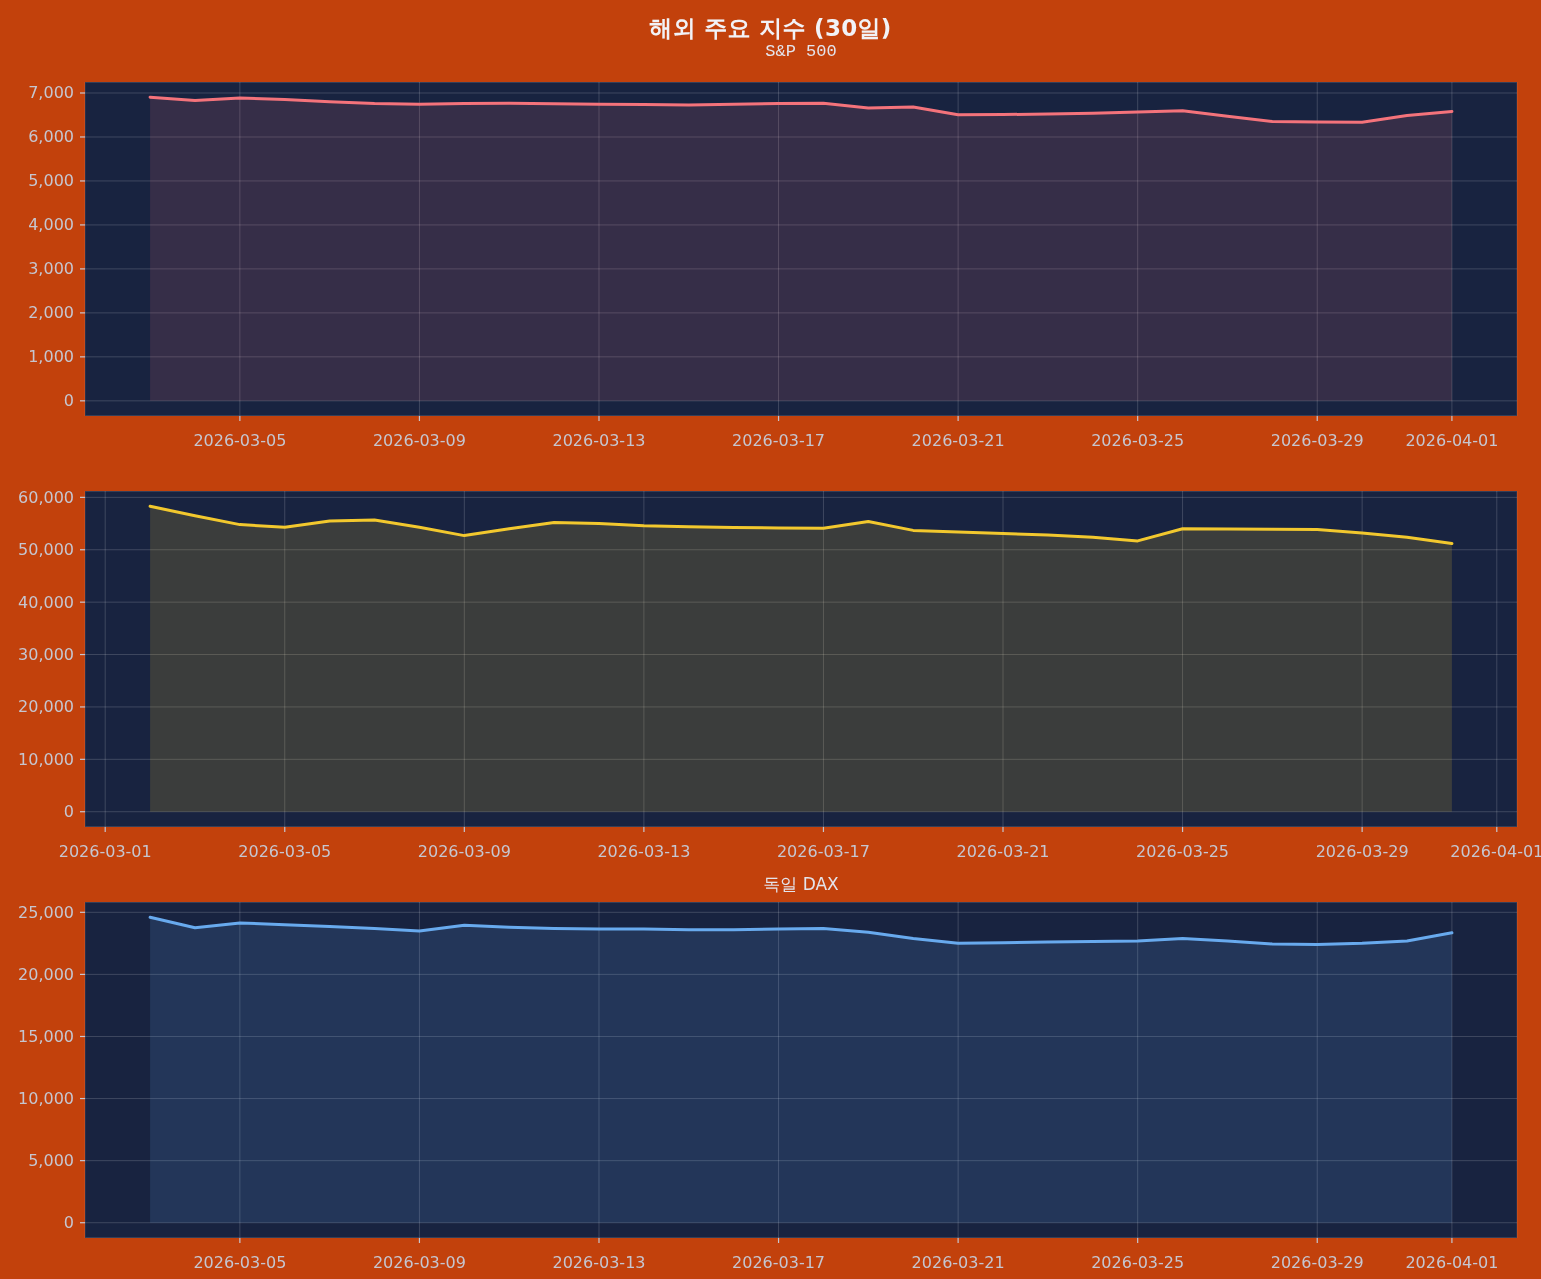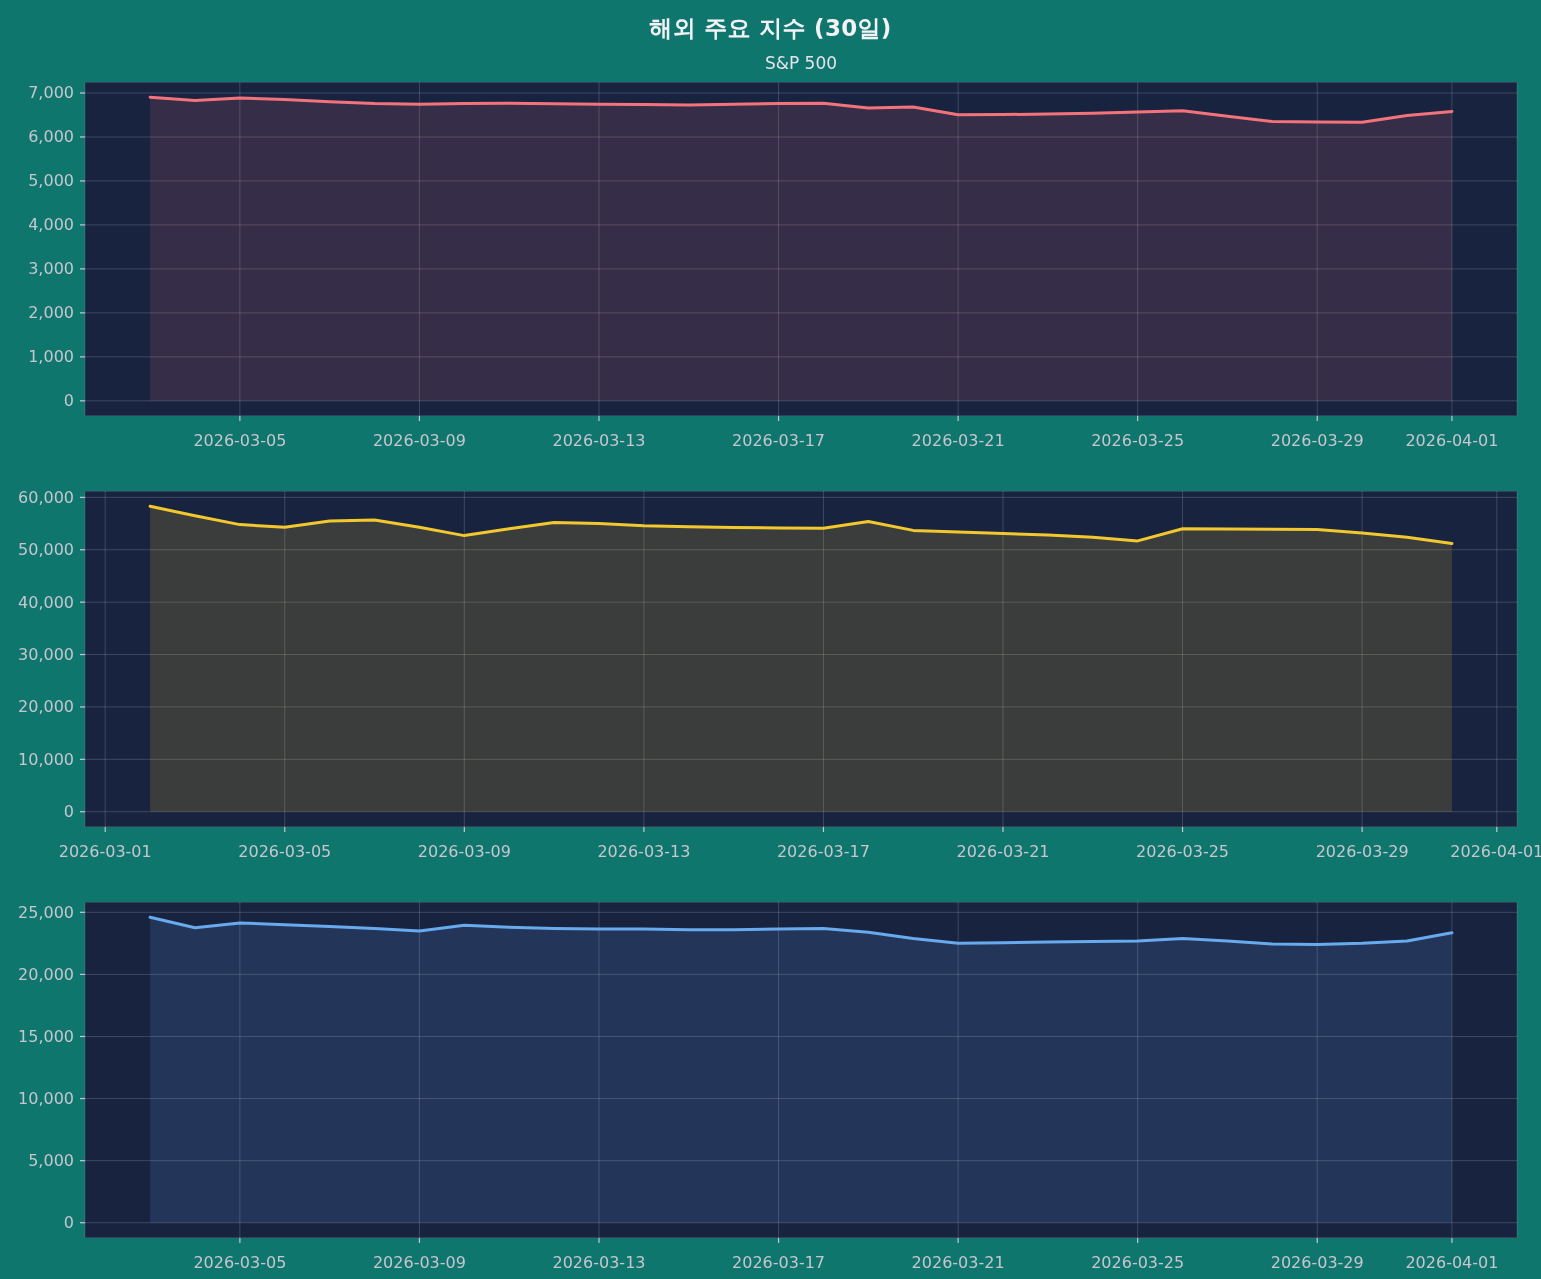--- a/index.html
+++ b/index.html
@@ -5,21 +5,21 @@
   html, body {
     margin: 0;
     padding: 0;
     background: #1b1b2d;
     font-family: "DejaVu Sans", "Liberation Sans", sans-serif;
   }
   .figure {
     position: relative;
     width: 1541px;
     height: 1279px;
-    background: #0f766e;
+    background: #c2410c;
     overflow: hidden;
   }
   .suptitle {
     position: absolute;
     left: 0;
     top: 13px;
     width: 1541px;
     text-align: center;
     color: #f2f2f7;
     font-size: 23px;
@@ -32,21 +32,21 @@
     width: 1432px;
     text-align: center;
     color: #e4e4ec;
     font-size: 17px;
   }
   .chart-svg {
     position: absolute;
     left: 0;
     display: block;
   }
-  #title-0 { top: 53px; }
+  #title-0 { top: 42px; font-family: Liberation Mono, monospace; }
   #title-1 { top: 463px; }
   #title-2 { top: 873px; }
   #svg-0 { top: 82px; }
   #svg-1 { top: 491px; }
   #svg-2 { top: 902px; }
 </style>
 </head>
 <body>
 
 <div class="figure">
@@ -156,20 +156,21 @@
       <line x1="1003.0062695924764" x2="1003.0062695924764" y1="336" y2="341" stroke="#c6c6d0" stroke-width="1.2"></line>
       <text x="1003.0062695924764" y="366" text-anchor="middle" fill="#c6c6d0" font-size="16px">2026-03-21</text>
       <line x1="1182.5673981191223" x2="1182.5673981191223" y1="336" y2="341" stroke="#c6c6d0" stroke-width="1.2"></line>
       <text x="1182.5673981191223" y="366" text-anchor="middle" fill="#c6c6d0" font-size="16px">2026-03-25</text>
       <line x1="1362.128526645768" x2="1362.128526645768" y1="336" y2="341" stroke="#c6c6d0" stroke-width="1.2"></line>
       <text x="1362.128526645768" y="366" text-anchor="middle" fill="#c6c6d0" font-size="16px">2026-03-29</text>
       <line x1="1496.7993730407522" x2="1496.7993730407522" y1="336" y2="341" stroke="#c6c6d0" stroke-width="1.2"></line>
       <text x="1496.7993730407522" y="366" text-anchor="middle" fill="#c6c6d0" font-size="16px">2026-04-01</text>
     </svg>
 
+  <div class="chart-title" id="title-2">독일 DAX</div>
   <svg class="chart-svg" id="svg-2" width="1541" height="382" viewBox="0 0 1541 382">
       <rect x="85" y="0" width="1432" height="336" fill="#182340"></rect>
       <line x1="85" x2="1517" y1="320.72727272727275" y2="320.72727272727275" stroke="rgba(255,255,255,0.17)" stroke-width="1"></line>
       <line x1="85" x2="1517" y1="258.6430155210643" y2="258.6430155210643" stroke="rgba(255,255,255,0.17)" stroke-width="1"></line>
       <line x1="85" x2="1517" y1="196.55875831485588" y2="196.55875831485588" stroke="rgba(255,255,255,0.17)" stroke-width="1"></line>
       <line x1="85" x2="1517" y1="134.47450110864744" y2="134.47450110864744" stroke="rgba(255,255,255,0.17)" stroke-width="1"></line>
       <line x1="85" x2="1517" y1="72.39024390243902" y2="72.39024390243902" stroke="rgba(255,255,255,0.17)" stroke-width="1"></line>
       <line x1="85" x2="1517" y1="10.3059866962306" y2="10.3059866962306" stroke="rgba(255,255,255,0.17)" stroke-width="1"></line>
       <line x1="239.871473354232" x2="239.871473354232" y1="0" y2="336" stroke="rgba(255,255,255,0.17)" stroke-width="1"></line>
       <line x1="419.43260188087777" x2="419.43260188087777" y1="0" y2="336" stroke="rgba(255,255,255,0.17)" stroke-width="1"></line>

